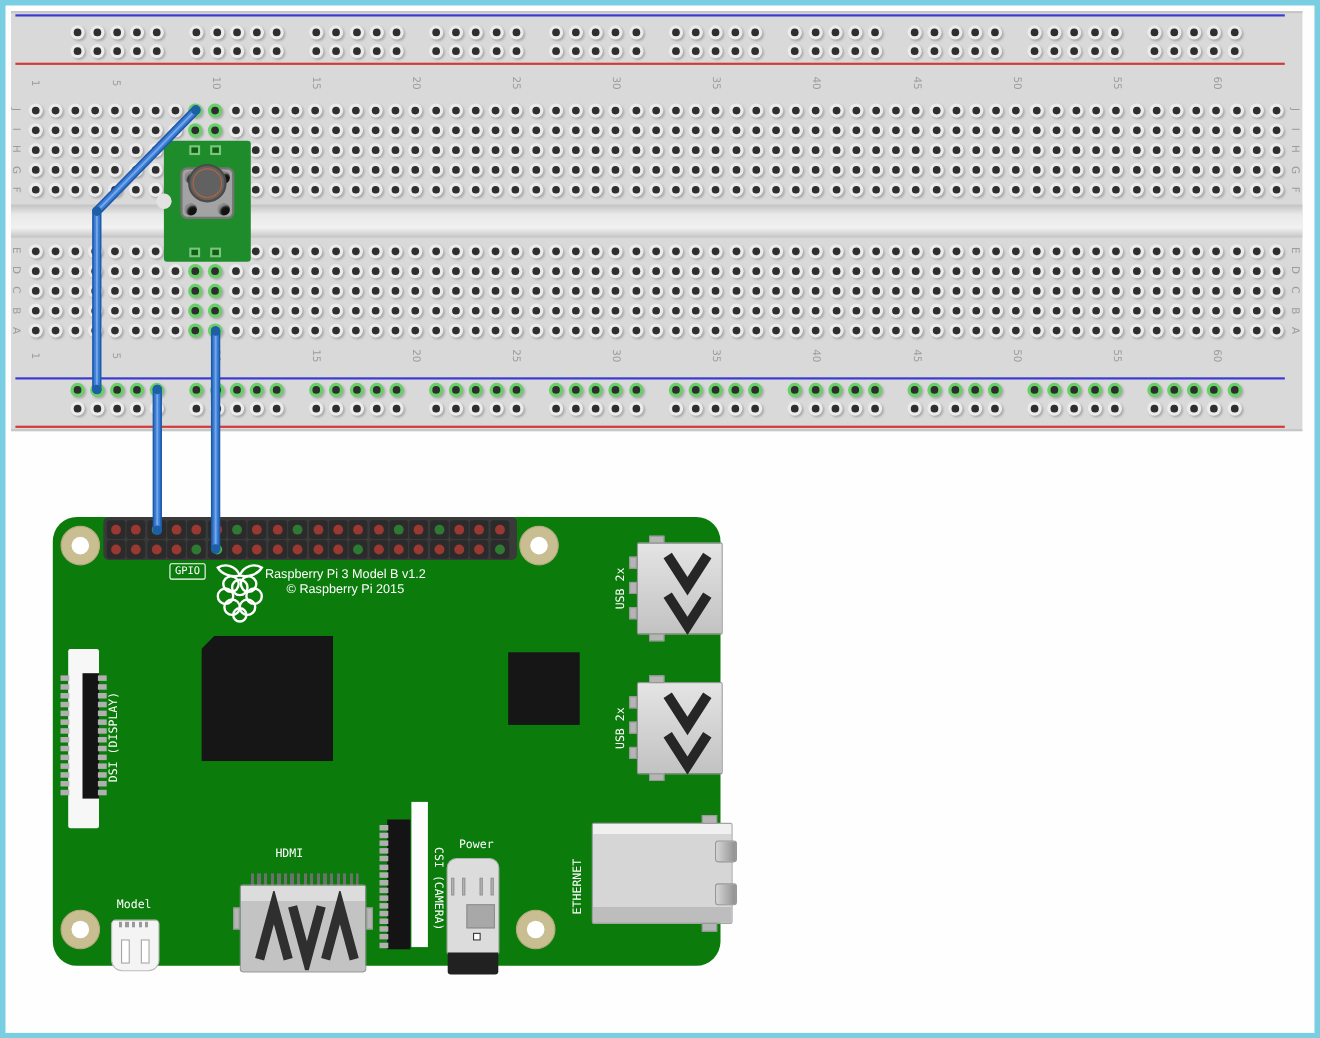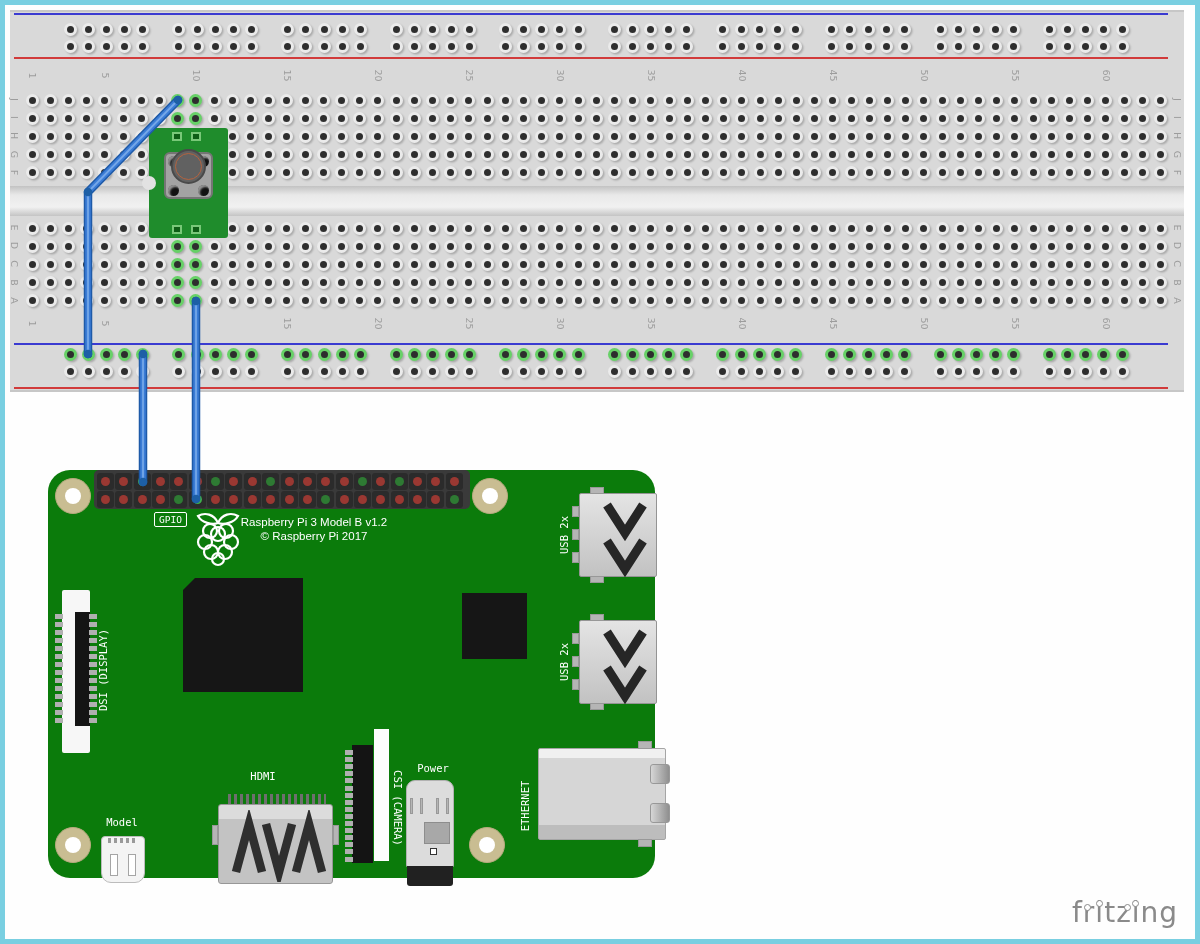--- a/index.html
+++ b/index.html
@@ -107,21 +107,21 @@
         <circle cx="12" cy="32" r="7"></circle>
           <circle cx="38" cy="32" r="7"></circle>
         <circle cx="18" cy="42" r="7"></circle>
           <circle cx="32" cy="42" r="7"></circle>
         <circle cx="25" cy="49" r="6"></circle>
       </g>
     </svg>
 
     <div id="pi-title" class="abs">
       <div>Raspberry Pi 3 Model B v1.2</div>
-      <div>© Raspberry Pi 2017</div>
+      <div>© Raspberry Pi 2015</div>
     </div>
 
     <div class="chip" style="left:183px;top:578px;width:120px;height:114px;clip-path:polygon(12px 0,100% 0,100% 100%,0 100%,0 12px);"></div>
     <div class="chip" style="left:462px;top:593px;width:65px;height:66px;"></div>
 
     <div class="abs" style="left:62px;top:590px;width:28px;height:163px;background:#f7f7f7;border-radius:2px;"></div>
     <div class="abs" style="left:75px;top:612px;width:15px;height:114px;background:#141414;"></div>
     <div class="portlabel vup" style="left:44px;top:663px;width:120px;">DSI (DISPLAY)</div>
 
     <div class="abs metal" style="left:579px;top:493px;width:78px;height:84px;border-radius:2px;"></div>
@@ -211,27 +211,20 @@
       </g>
       <g>
         <polyline points="196,301 196,499" fill="none" stroke="#1e5aa8" stroke-width="8.5" stroke-linecap="round" stroke-linejoin="round"></polyline>
         <polyline points="196,301 196,499" fill="none" stroke="#3b7cd6" stroke-width="5.5" stroke-linecap="round" stroke-linejoin="round"></polyline>
         <polyline points="196,301 196,499" fill="none" stroke="#74a7e8" stroke-width="1.8" stroke-linecap="round" stroke-linejoin="round"></polyline>
         <circle cx="196" cy="301" r="4.3" fill="#1d5fa6"></circle>
         <circle cx="196" cy="499" r="4.3" fill="#1d5fa6"></circle>
       </g>
     </svg>
 
-  <div id="watermark" class="abs">
-    <span id="fz">fritzing</span>
-    <div class="fring" style="left:12px;top:8px;"></div>
-    <div class="fring" style="left:24px;top:4px;"></div>
-    <div class="fring" style="left:52px;top:8px;"></div>
-    <div class="fring" style="left:60px;top:4px;"></div>
-  </div>
 
   <div id="frame"></div>
 <div class="hole" style="left: 25.5px; top: 93.5px;"></div>
     <div class="hole" style="left: 43.7px; top: 93.5px;"></div>
     <div class="hole" style="left: 61.9px; top: 93.5px;"></div>
     <div class="hole" style="left: 80.1px; top: 93.5px;"></div>
     <div class="hole" style="left: 98.3px; top: 93.5px;"></div>
     <div class="hole" style="left: 116.5px; top: 93.5px;"></div>
     <div class="hole" style="left: 134.7px; top: 93.5px;"></div>
     <div class="hole" style="left: 152.9px; top: 93.5px;"></div>

